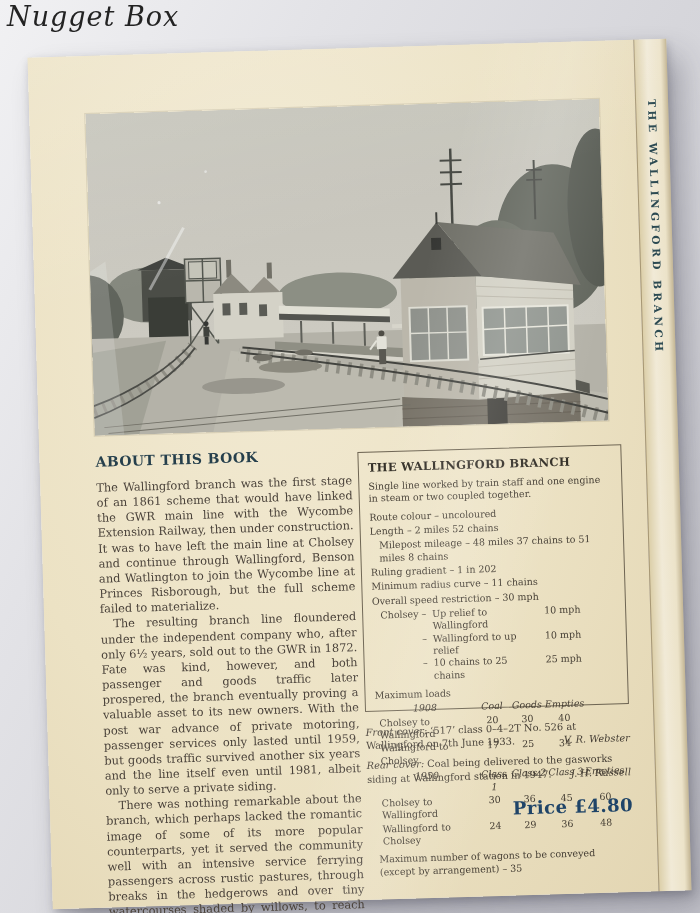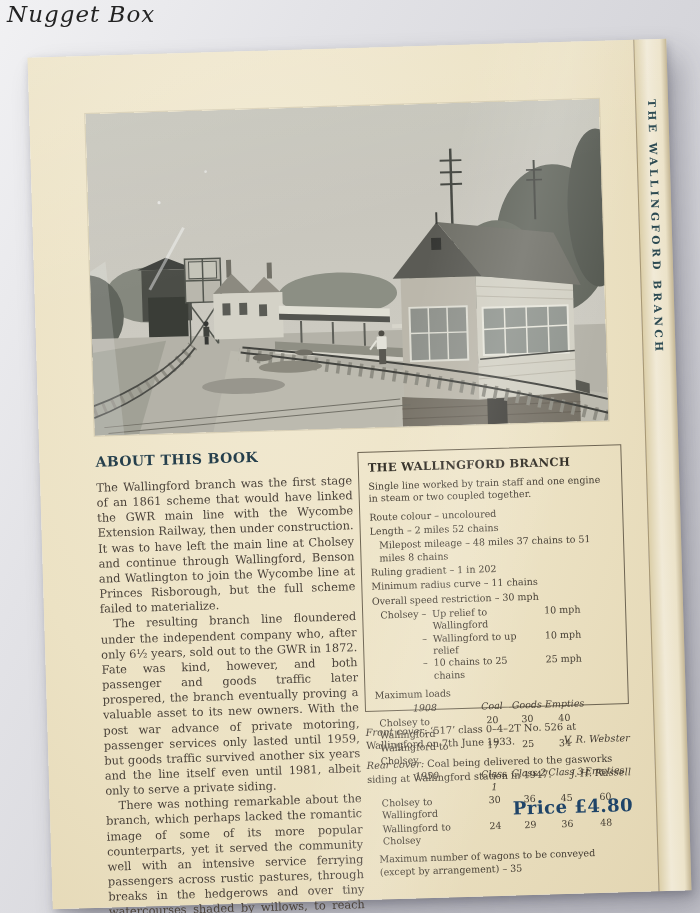--- a/index.html
+++ b/index.html
@@ -1,19 +1,19 @@
 <!DOCTYPE html>
 <html><head>
 <meta charset="utf-8">
 <style>
   html,body{margin:0;padding:0;}
   .scene{position:relative;width:700px;height:913px;overflow:hidden;
     background:linear-gradient(118deg,#f1f1f3 0%,#e3e3e7 28%,#d6d6db 58%,#c9c9d0 100%);
     font-family:"DejaVu Serif","Liberation Serif",serif;}
-  .watermark{position:absolute;left:7px;top:1px;font-size:23px;font-style:italic;
+  .watermark{position:absolute;left:7px;top:1px;font-size:27px;font-style:italic;
     color:#232323;letter-spacing:1px;}
   
   .book{position:absolute;left:40px;top:48px;width:638px;height:852px;
     transform:rotate(-1.7deg);transform-origin:center center;
     box-shadow:14px 18px 30px rgba(40,40,55,.30), 2px 4px 8px rgba(40,40,55,.25);}
   .book::before{content:"";position:absolute;inset:0;z-index:9;pointer-events:none;
     background:linear-gradient(105deg,rgba(255,255,255,0) 52%,rgba(255,255,255,.13) 63%,rgba(255,255,255,0) 74%),
                linear-gradient(165deg,rgba(255,255,255,.15),rgba(255,255,255,0) 26%);}
   .cover{position:absolute;left:0;top:0;width:606px;height:852px;
     background:radial-gradient(ellipse at 38% 28%,#f2ead3 0%,#ece2c4 55%,#e3d6b3 100%);}

